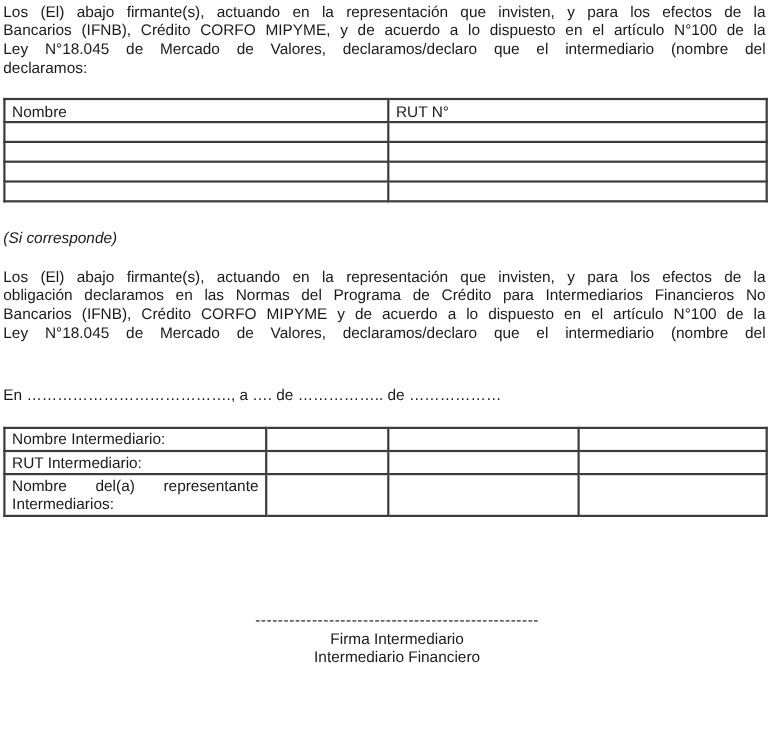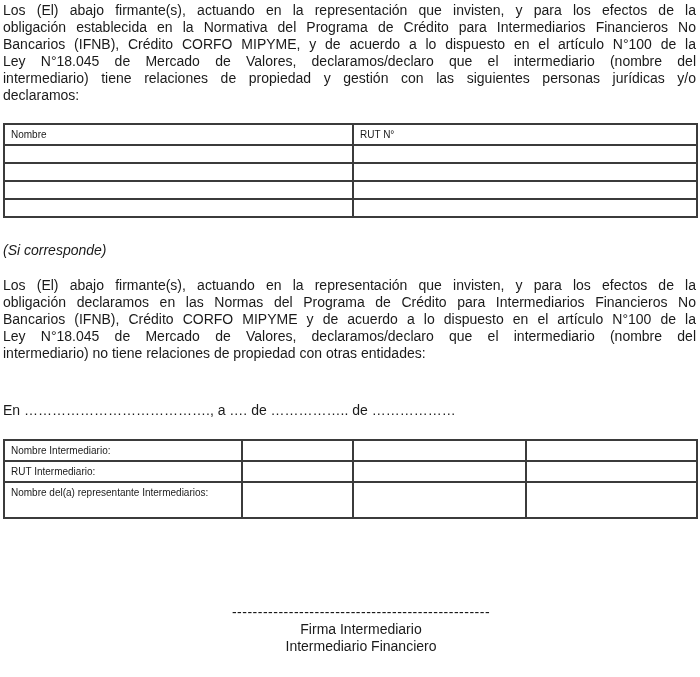--- a/index.html
+++ b/index.html
@@ -38,21 +38,21 @@
   .fill-line { margin: 40px 0 0 0; }
 
   table {
     border-collapse: collapse;
     table-layout: fixed;
     width: 693px;
   }
   td, th {
     border: 2px solid #3b3b3b;
     font-weight: normal;
-    font-size: 10px;
+    font-size: 14px;
     text-align: left;
     vertical-align: top;
     padding: 1px 6px;
     line-height: 16px;
     overflow: hidden;
   }
   .t1 { margin-top: 19px; }
   .t1 thead tr { height: 21px; }
   .t1 thead th { vertical-align: middle; padding-top: 0; padding-bottom: 0; }
   .t1 tbody tr { height: 18px; }
@@ -74,24 +74,22 @@
   .sig-block div { line-height: 17px; }
   .sig-dashes { letter-spacing: 0.5px; }
 </style>
 </head>
 <body>
 
 <div class="page">
 
   <p class="para">
     <span class="jline" style="display:block">Los (El) abajo firmante(s), actuando en la representación que invisten, y para los efectos de la</span>
-    <span class="jline" style="display:block">obligación establecida en la Normativa del Programa de Crédito para Intermediarios Financieros No</span>
     <span class="jline" style="display:block">Bancarios (IFNB), Crédito CORFO MIPYME, y de acuerdo a lo dispuesto en el artículo N°100 de la</span>
     <span class="jline" style="display:block">Ley N°18.045 de Mercado de Valores, declaramos/declaro que el intermediario (nombre del</span>
-    <span class="jline" style="display:block">intermediario) tiene relaciones de propiedad y gestión con las siguientes personas jurídicas y/o</span>
     <span class="lline" style="display:block">declaramos:</span>
   </p>
 
   <table class="t1">
     <colgroup>
       <col style="width:349px">
       <col style="width:344px">
     </colgroup>
     <thead>
       <tr>
@@ -119,21 +117,20 @@
     </tbody>
   </table>
 
   <p class="italic-note">(Si corresponde)</p>
 
   <p class="para para-2">
     <span class="jline" style="display:block">Los (El) abajo firmante(s), actuando en la representación que invisten, y para los efectos de la</span>
     <span class="jline" style="display:block">obligación declaramos en las Normas del Programa de Crédito para Intermediarios Financieros No</span>
     <span class="jline" style="display:block">Bancarios (IFNB), Crédito CORFO MIPYME y de acuerdo a lo dispuesto en el artículo N°100 de la</span>
     <span class="jline" style="display:block">Ley N°18.045 de Mercado de Valores, declaramos/declaro que el intermediario (nombre del</span>
-    <span class="lline" style="display:block">intermediario) no tiene relaciones de propiedad con otras entidades:</span>
   </p>
 
   <p class="para fill-line">En …………………………………., a …. de …………….. de ………………</p>
 
   <table class="t2">
     <colgroup>
       <col style="width:238px">
       <col style="width:111px">
       <col style="width:173px">
       <col style="width:171px">

